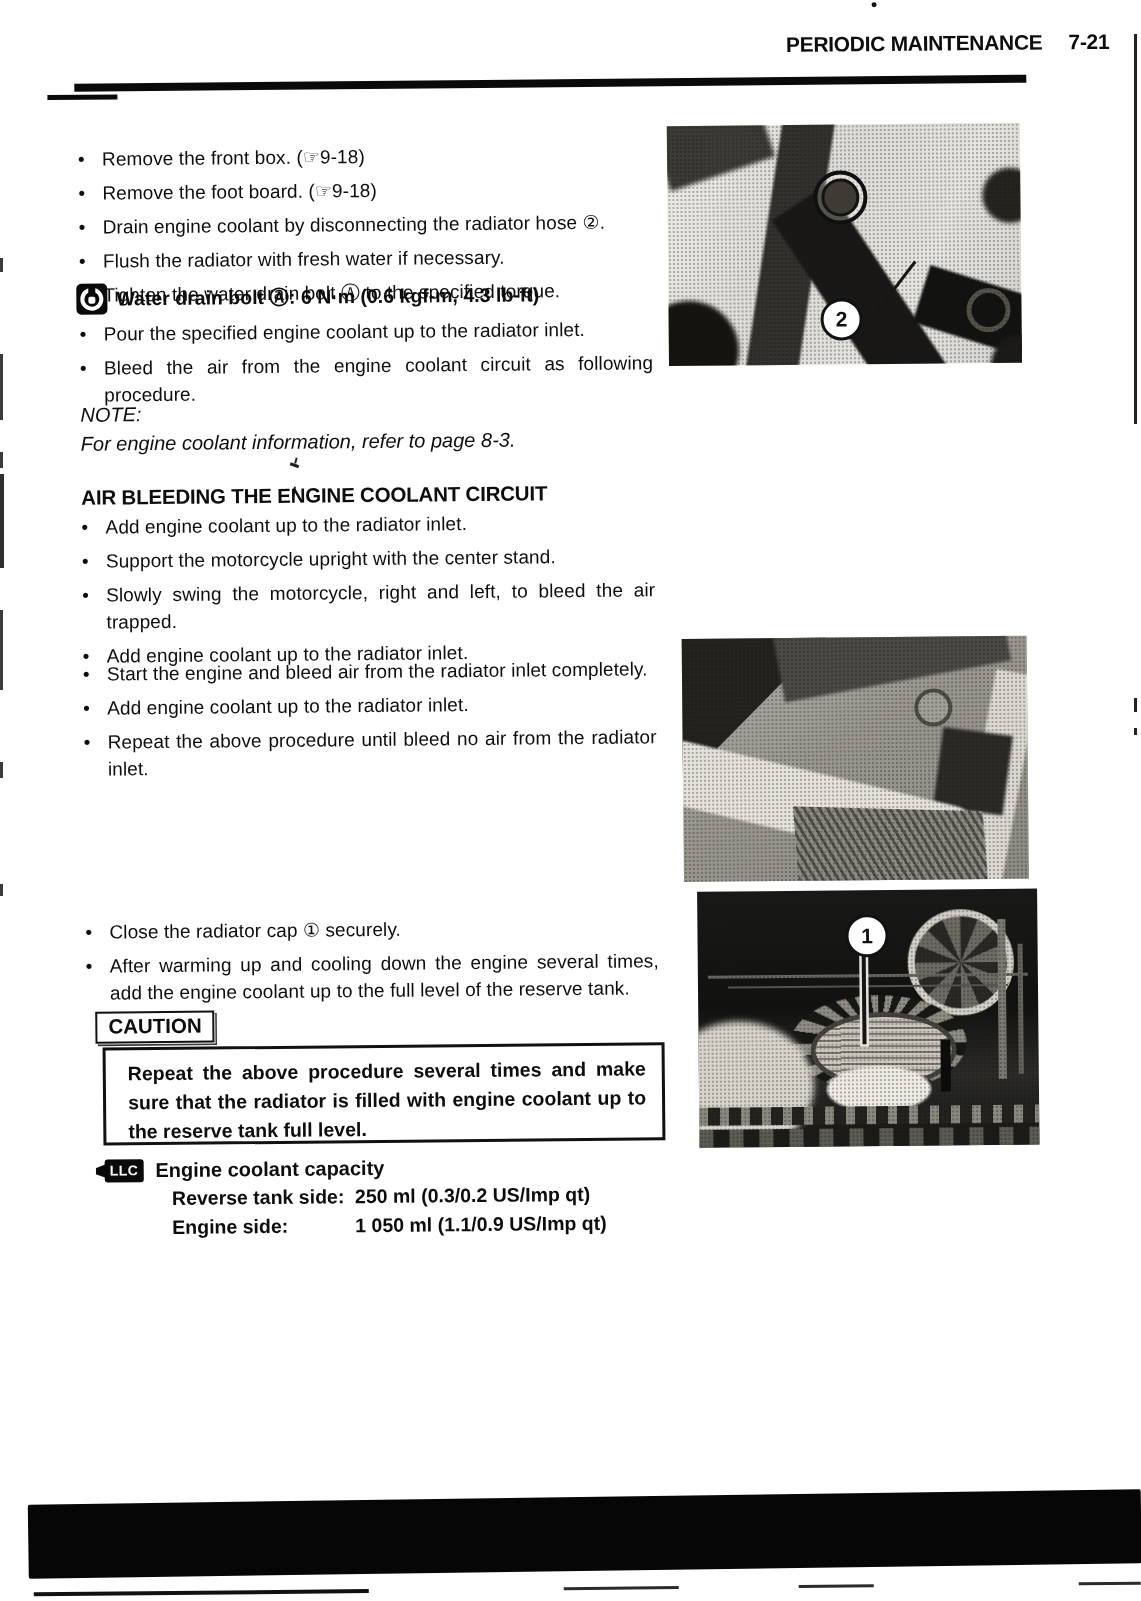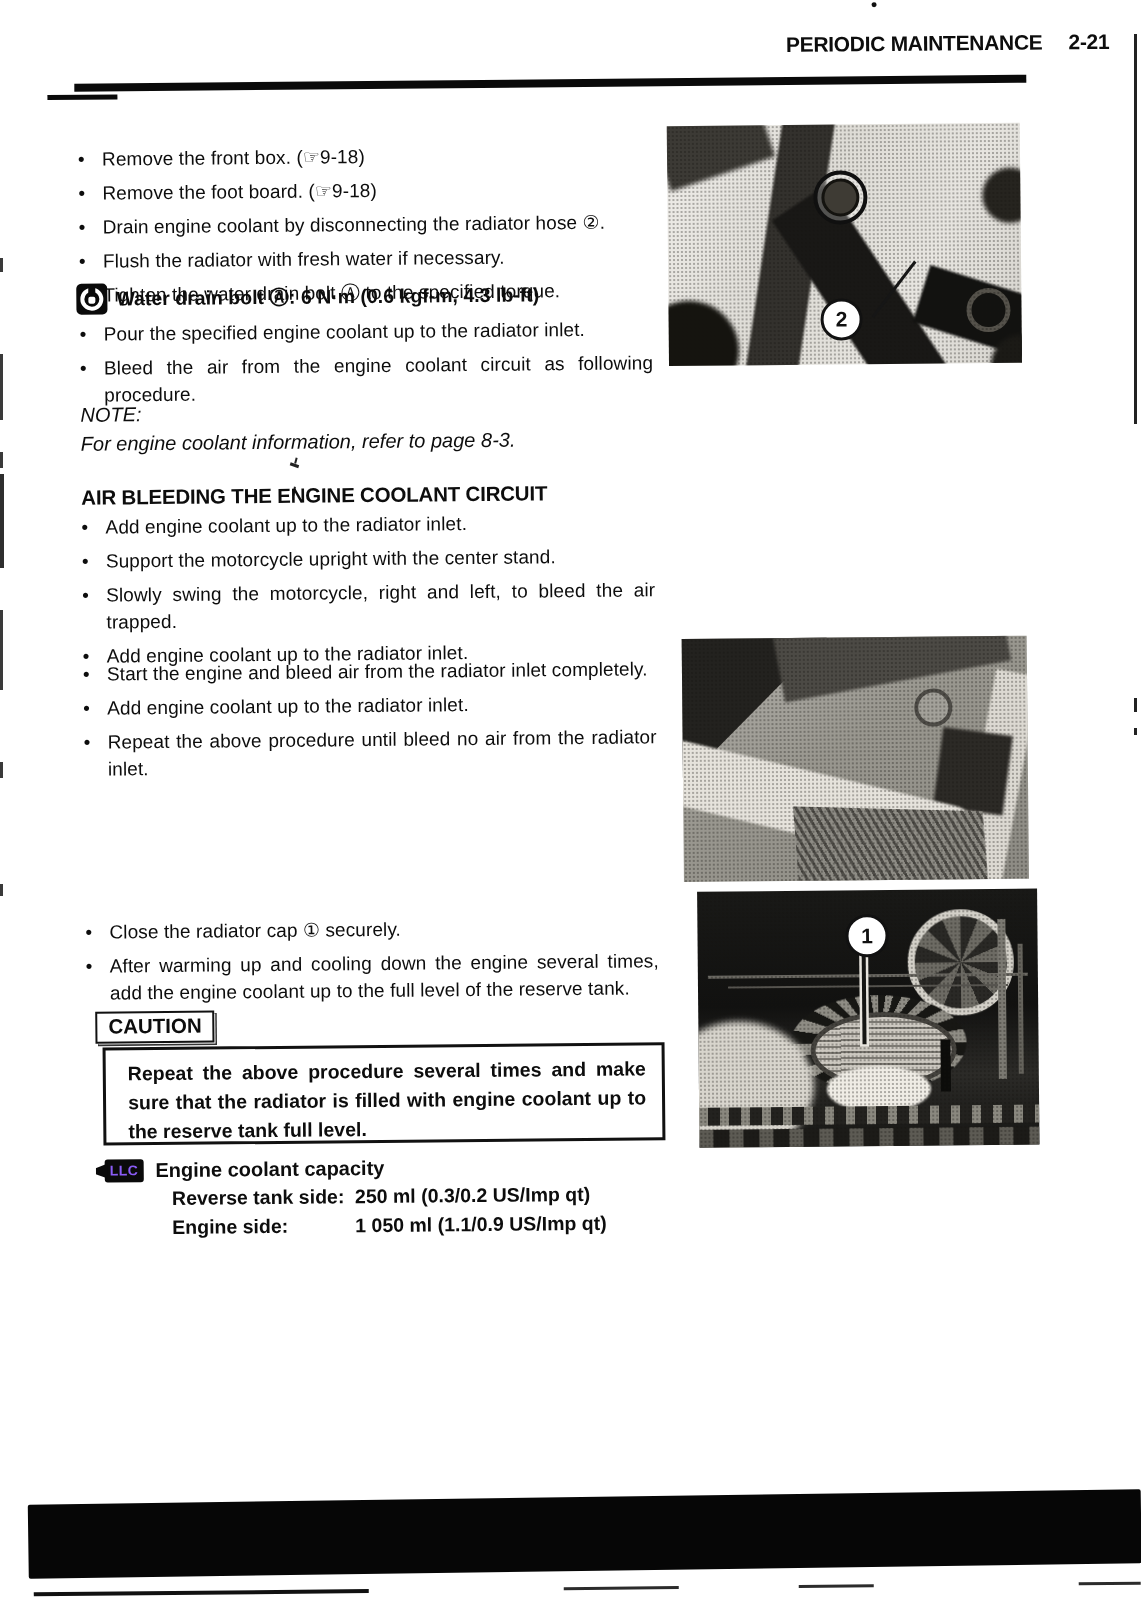--- a/index.html
+++ b/index.html
@@ -47,21 +47,21 @@
     box-shadow:2px 2px 0 -1px #fff,2.5px 2.5px 0 0 #333;}
   .caution-box{position:absolute;left:104px;top:1048px;width:562px;height:98px;border:3px solid #111;
     box-sizing:border-box;padding:9px 16px 0 22px;z-index:2;background:#fff;}
   .caution-box p{margin:0;font-weight:700;font-size:19.5px;line-height:29px;text-align:justify;}
 
   
   .cap-head{position:absolute;left:96px;top:1160px;display:flex;align-items:center;}
   .llc{display:flex;align-items:center;margin-right:12px;}
   .llc .spout{width:12px;height:15px;background:#0a0a0a;margin-right:-3px;
     clip-path:polygon(0 30%,100% 0,100% 100%,0 70%);}
-  .llc .bodyb{background:#0a0a0a;color:#8b5cf6;font-weight:700;font-size:14px;letter-spacing:0.5px;
+  .llc .bodyb{background:#0a0a0a;color:#ffffff;font-weight:700;font-size:14px;letter-spacing:0.5px;
     padding:3px 5px 4px 5px;border-radius:3px;}
   .cap-title{font-weight:700;font-size:20px;}
   .cap-row{position:absolute;left:172px;font-weight:700;font-size:19.5px;display:flex;}
   .cap-row .cl{width:183px;flex:0 0 183px;}
   .cr1{top:1188px;} .cr2{top:1217px;}
 
   
   .photo{position:absolute;overflow:hidden;background:#dddbd6;}
   .photo::after{content:"";position:absolute;inset:0;
     background-image:radial-gradient(rgba(20,18,15,0.30) 1px,rgba(0,0,0,0) 1.5px);
@@ -164,21 +164,21 @@
 </style>
 </head>
 <body>
 
 <div class="page">
   <div class="skew">
 
     <div class="top-dot"></div>
 
     <div class="hdr-text">
-      <span>PERIODIC MAINTENANCE</span><span class="pg">2-21</span>
+      <span>PERIODIC MAINTENANCE</span><span class="pg">7-21</span>
     </div>
     <div class="hdr-rule"></div>
     <div class="hdr-rule2"></div>
 
     <section class="col s1">
       <div class="bullet">
           <span class="b">•</span>
           <p>Remove the front box. (☞9-18)</p>
         </div>
       <div class="bullet">

